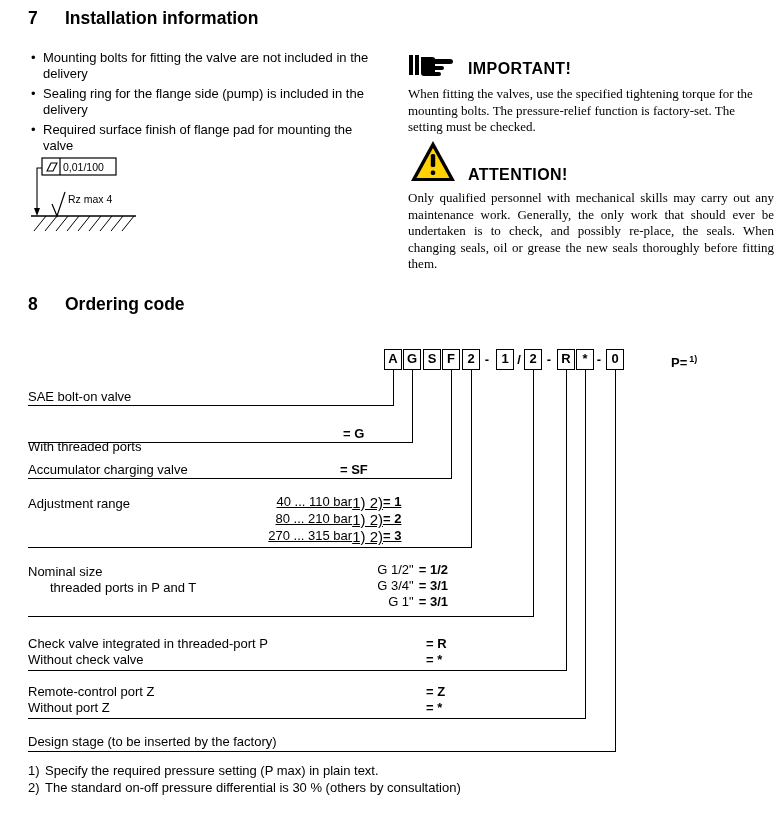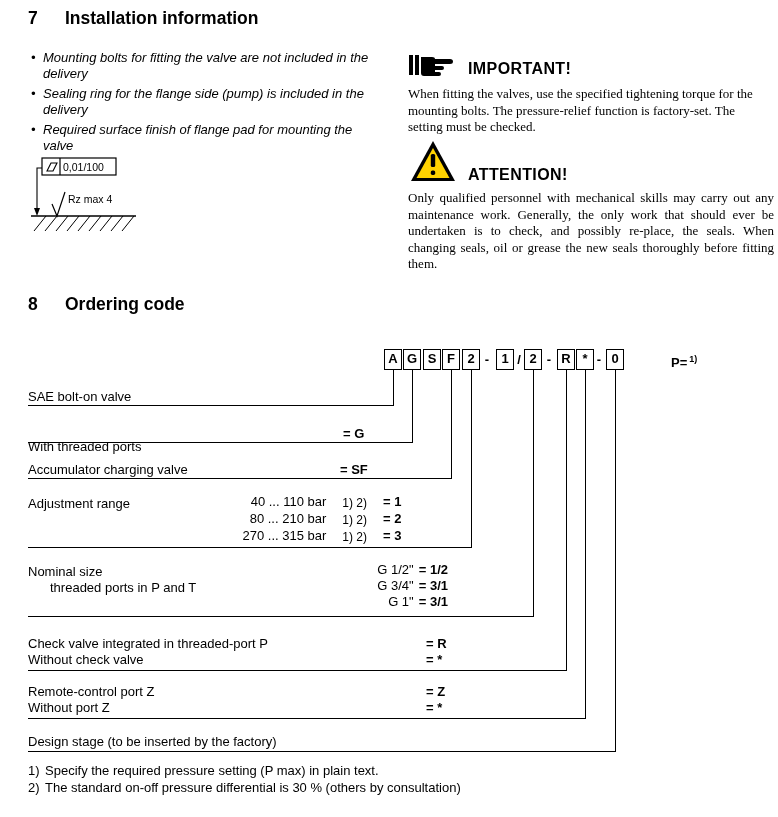--- a/index.html
+++ b/index.html
@@ -4,21 +4,21 @@
 <style>
   * { margin:0; padding:0; box-sizing:border-box; }
   html,body { background:#fff; }
   body { font-family:"Liberation Sans","DejaVu Sans",sans-serif; color:#000; }
   .page { position:relative; width:778px; height:817px; background:#fff; overflow:hidden; }
 
   .h-sec { position:absolute; left:28px; font-size:17.5px; font-weight:bold; display:flex; }
   .h-num { width:37px; }
 
   .bullets { position:absolute; left:30px; top:50px; width:350px; font-size:13px; line-height:16px; list-style:none; }
-  .bullets li { position:relative; padding-left:13px; margin-bottom:4px;font-style:italic; }
+  .bullets li { position:relative; padding-left:13px; margin-bottom:4px; }
   .bullets li::before { content:"\2022"; position:absolute; left:1px; }
 
   .para { position:absolute; font-size:13px; line-height:16.5px;font-family:Liberation Serif, serif; }
   .just { text-align:justify; }
   .icon-title { position:absolute; font-size:16px; font-weight:bold; letter-spacing:.4px;text-align:right; }
   .icon-abs { position:absolute; }
 
   .svgtxt { font:10.5px "Liberation Sans","DejaVu Sans",sans-serif; fill:#000; }
 
   
@@ -27,24 +27,24 @@
   .csep { position:absolute; top:349px; width:10px; text-align:center; line-height:21px; font-size:13px; font-weight:bold; }
   .code-suffix { position:absolute; top:349px; line-height:21px; font-size:13px; font-weight:bold; white-space:nowrap;margin-left:39px; }
   .sup { font-size:9px; vertical-align:super; margin-left:2px; }
 
   .vline { position:absolute; width:1px; background:#000; }
 
   .orow { position:absolute; left:28px; border-bottom:1px solid #000; font-size:13px; }
   .abs { position:absolute; white-space:nowrap; line-height:15px; }
   .code-val { font-weight:bold; }
 
-  .optgrid3 { position:absolute; display:grid; grid-template-columns:1fr auto 32px; column-gap:16px; line-height:16px; }
+  .optgrid3 { position:absolute; display:grid; grid-template-columns:1fr auto 32px; column-gap:0; line-height:16px;text-decoration:underline; }
   .optgrid2 { position:absolute; display:grid; grid-template-columns:1fr auto; column-gap:5px; line-height:16px; }
   .ov { text-align:right; white-space:nowrap; }
-  .os { font-size:12px; padding-top:1px; white-space:nowrap; }
+  .os { font-size:15px; padding-top:1px; white-space:nowrap; }
   .oc { font-weight:bold; white-space:nowrap; }
 
   .footnote { position:absolute; left:28px; font-size:13px; line-height:14px; }
   .fn-marker { display:inline-block; width:17px; }
 </style>
 </head>
 <body>
 
 <div class="page">
 

